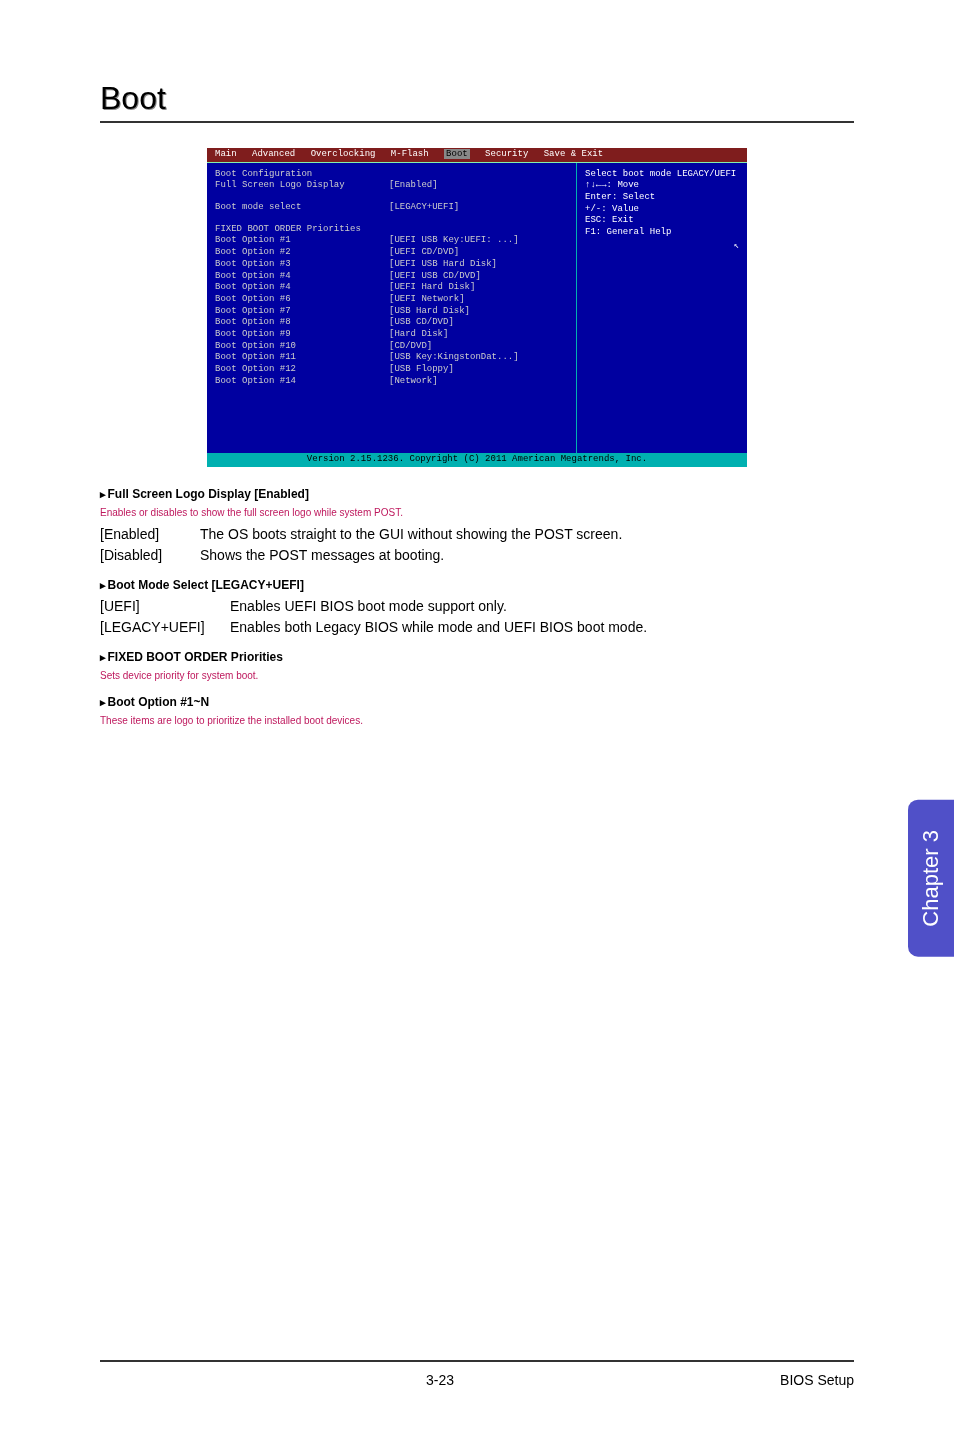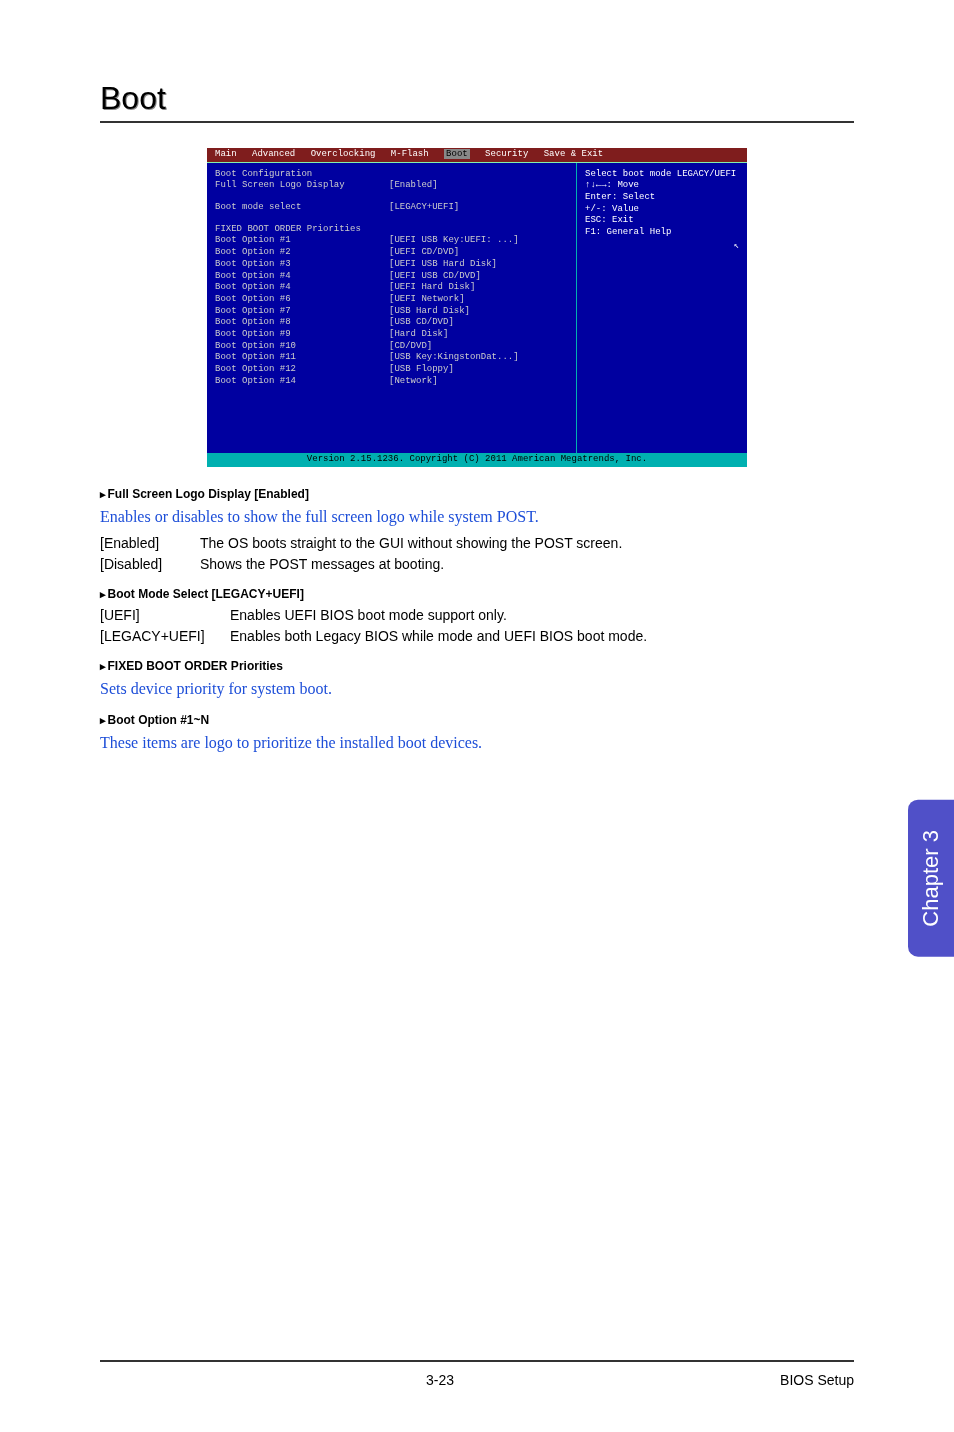--- a/index.html
+++ b/index.html
@@ -105,25 +105,24 @@
       color: #000;
       margin-top: 12px;
       margin-bottom: 4px;
     }
     .section-header::before {
       content: "▸";
       font-size: 11px;
       margin-right: 2px;
     }
     .description {
-      font-size: 16px;
-      color: #1d4ed8;
+      font-size: 10px;
+      color: #be185d;
       line-height: 1.5;
       margin-bottom: 4px;
-      font-family: Liberation Serif, serif;
     }
     .option-table {
       font-size: 14px;
       margin-bottom: 4px;
     }
     .option-row {
       display: flex;
       line-height: 1.5;
     }
     .option-key {

